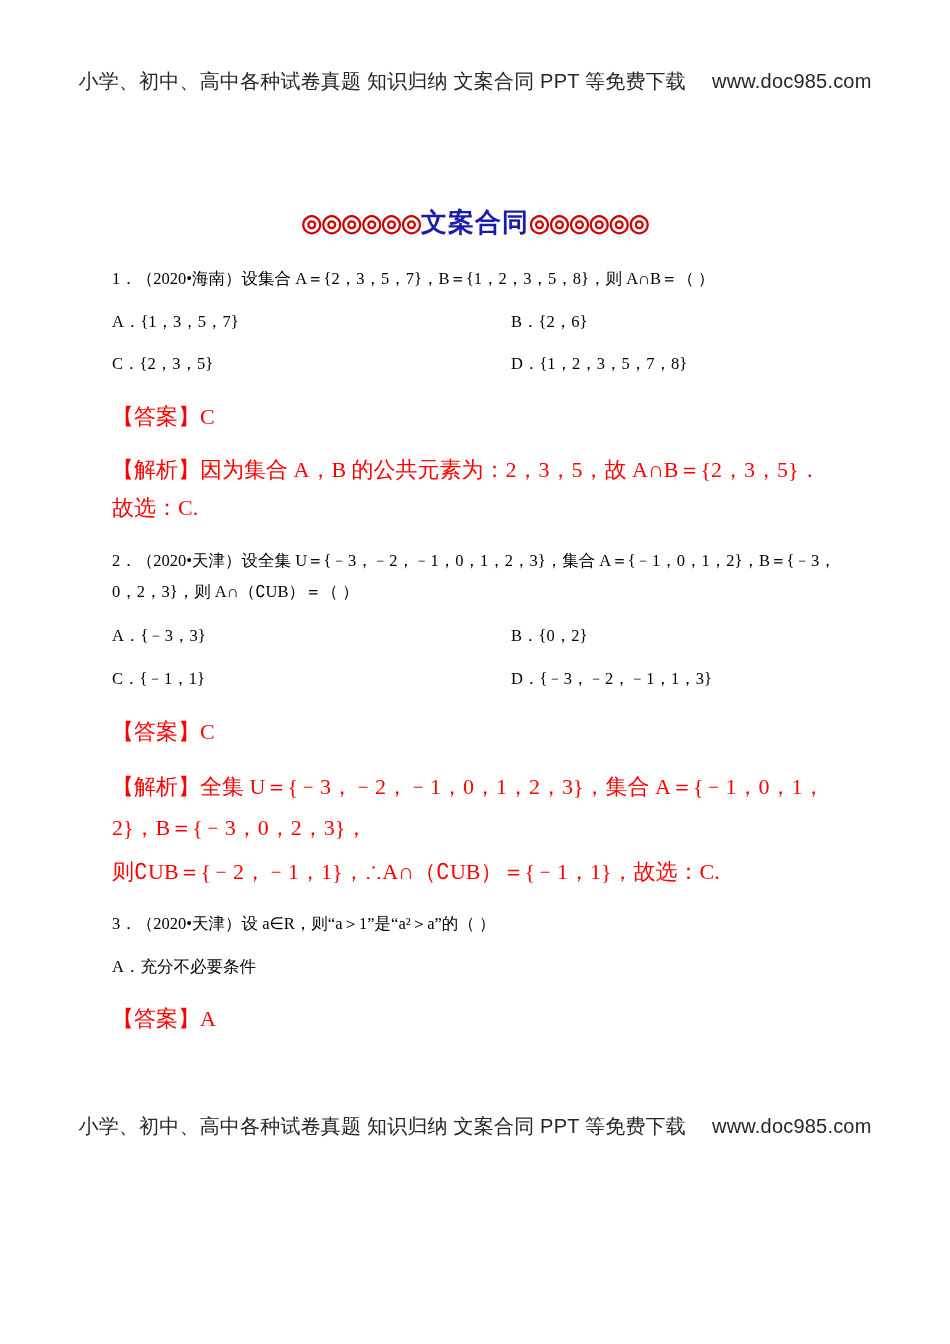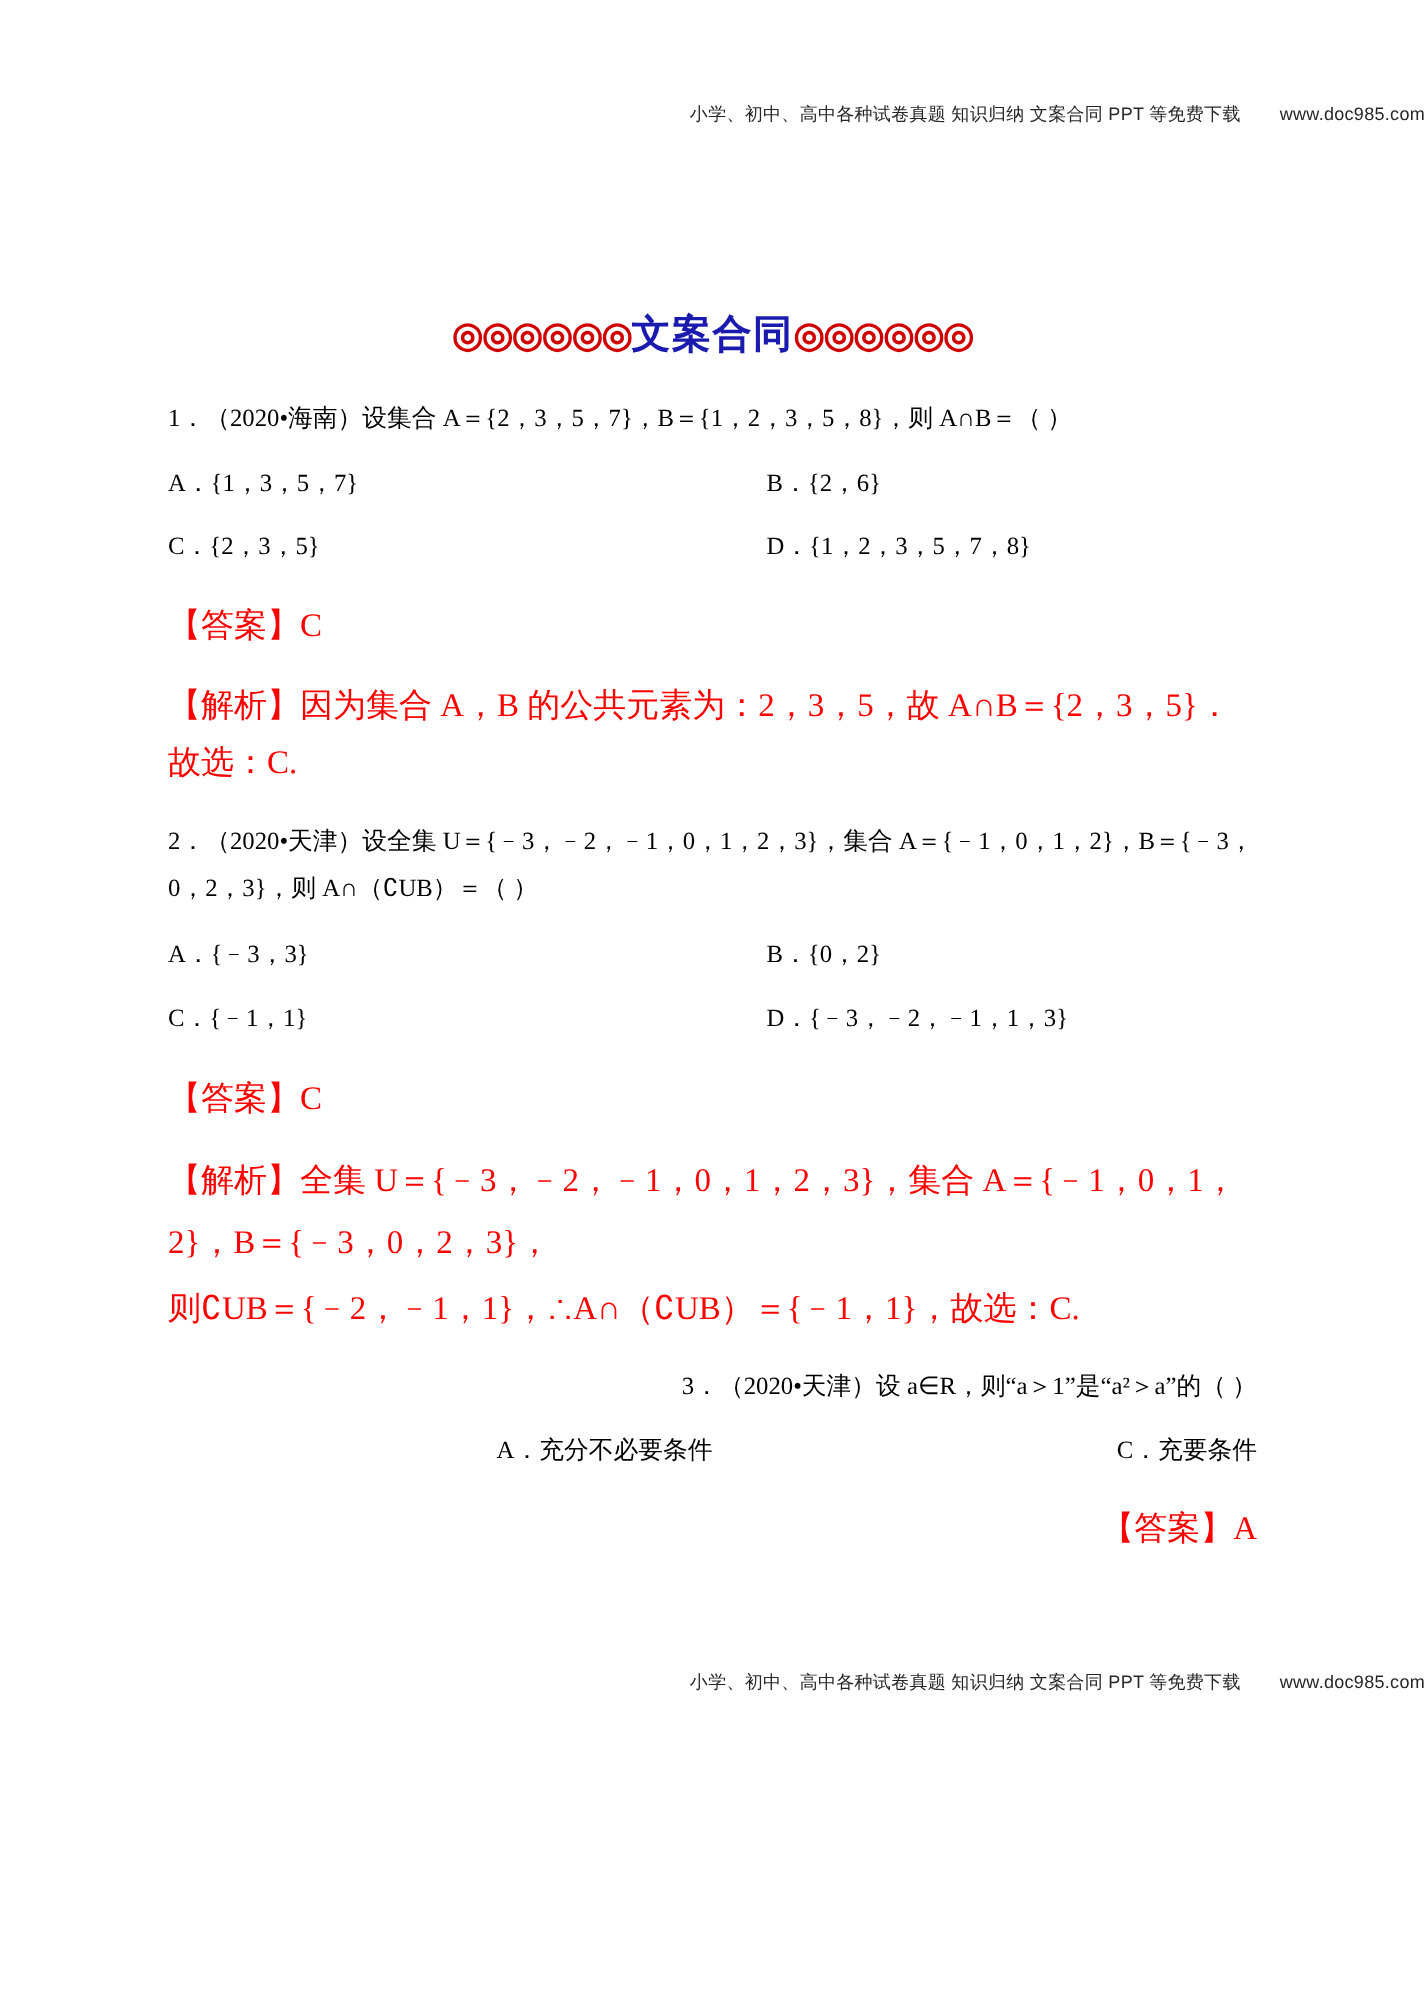--- a/index.html
+++ b/index.html
@@ -15,23 +15,23 @@
     position: relative;
   }
   .page {
     position: relative;
     width: 950px;
     height: 1344px;
     box-sizing: border-box;
   }
   .header-note, .footer-note {
     font-family: "Liberation Sans", sans-serif;
-    font-size: 12px;
+    font-size: 20px;
     color: #262626;
-    text-align: right;
+    text-align: center;
     letter-spacing: 0.2px;
   }
   .header-note {
     position: absolute;
     top: 68px;
     left: 0;
     width: 950px;
   }
   .footer-note {
     position: absolute;
@@ -93,21 +93,21 @@
   }
   .sol {
     margin-bottom: 18px;
   }
   .blk {
     margin-bottom: 2px;
   }
   .tall {
     line-height: 1.9;
   }
-  .spacer-q3 { margin-top: 2px; text-align: right; }
+  .spacer-q3 { margin-top: 2px; }
 </style>
 </head>
 <body>
 
 <div class="page">
 
   <div class="header-note">
     <span>小学、初中、高中各种试卷真题  知识归纳  文案合同  PPT 等免费下载</span><span class="url">www.doc985.com</span>
   </div>
 
@@ -139,21 +139,20 @@
       </div>
       <div class="ans">【答案】C</div>
       <div class="sol blk tall">【解析】全集 U＝{﹣3，﹣2，﹣1，0，1，2，3}，集合 A＝{﹣1，0，1，2}，B＝{﹣3，0，2，3}，</div>
       <div class="sol tall">则∁UB＝{﹣2，﹣1，1}，∴A∩（∁UB）＝{﹣1，1}，故选：C.</div>
     </div>
 
     <div class="spacer-q3">
       <div class="q q-stem">3．（2020•天津）设 a∈R，则“a＞1”是“a²＞a”的（      ）</div>
       <div class="options">
         <div class="opt">A．充分不必要条件</div>
-        <div class="opt">C．充要条件</div>
       </div>
       <div class="ans">【答案】A</div>
     </div>
 
   </div>
 
   <div class="footer-note">
     <span>小学、初中、高中各种试卷真题  知识归纳  文案合同  PPT 等免费下载</span><span class="url">www.doc985.com</span>
   </div>
 

